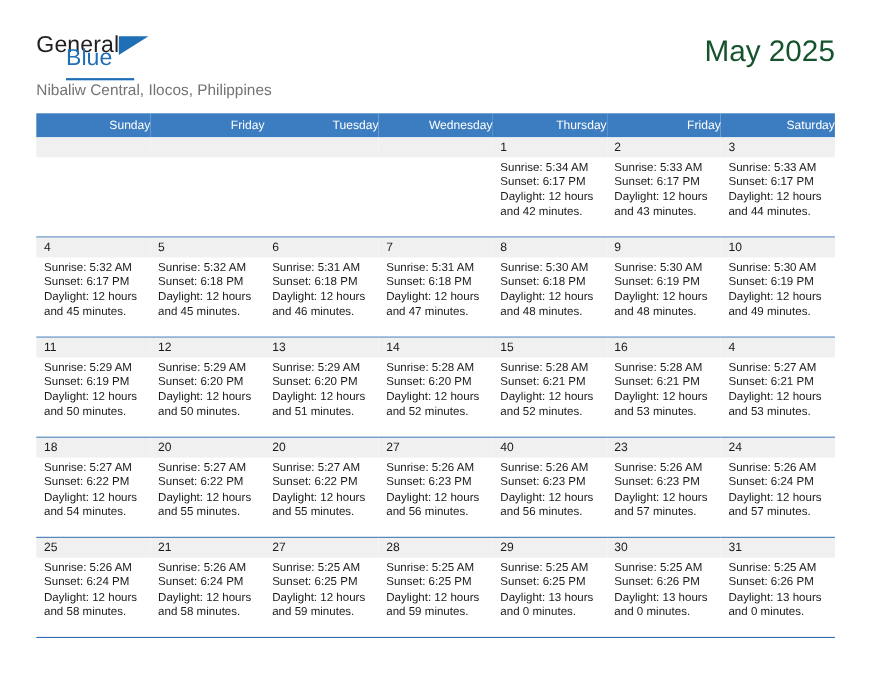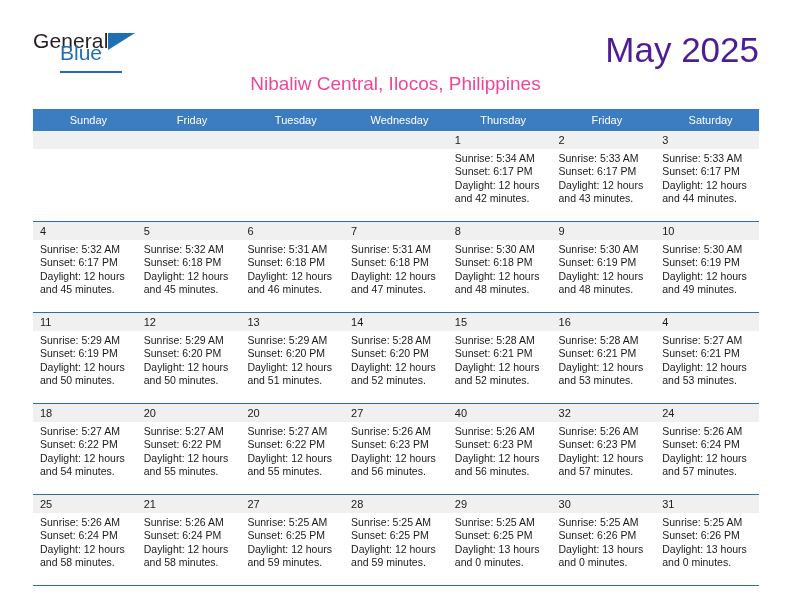--- a/index.html
+++ b/index.html
@@ -73,49 +73,49 @@
     width: 62px;
     height: 2px;
     background: #1f6fb5;
   }
 
   .title-wrap {
     text-align: right;
     padding-top: 2px;
   }
   .cal-title {
-    font-size: 35px;
-    color: #4c1d95;
+    font-size: 27px;
+    color: #14532d;
     font-weight: normal;
     line-height: 1.05;
     margin: 0;
   }
 
   .cal-subtitle {
-    text-align: center;
-    font-size: 19px;
-    color: #ec4899;
+    text-align: left;
+    font-size: 14px;
+    color: #737373;
     margin: 11px 0 0 0;
     padding-right: 1px;
   }
 
   
   .calendar {
     width: 726px;
     border-collapse: collapse;
     table-layout: fixed;
     margin-top: 14px;
   }
 
   .calendar th {
     background: #3b7dc0;
     color: #ffffff;
     font-size: 11px;
     font-weight: normal;
-    text-align: center;
+    text-align: right;
     padding: 5px 0 5px 7px;
     height: 20px;
     box-sizing: border-box;
     border: none;
   }
 
   .calendar td {
     vertical-align: top;
     padding: 0;
     border: none;
@@ -463,21 +463,21 @@
               <div class="cell-detail">
                 <div>Sunrise: 5:26 AM</div>
                 <div>Sunset: 6:23 PM</div>
                 <div>Daylight: 12 hours</div>
                 <div>and 56 minutes.</div>
               </div>
             </div>
           </td>
           <td>
             <div class="cell-inner">
-              <div class="daynum-band">32</div>
+              <div class="daynum-band">23</div>
               <div class="cell-detail">
                 <div>Sunrise: 5:26 AM</div>
                 <div>Sunset: 6:23 PM</div>
                 <div>Daylight: 12 hours</div>
                 <div>and 57 minutes.</div>
               </div>
             </div>
           </td>
           <td>
             <div class="cell-inner">

